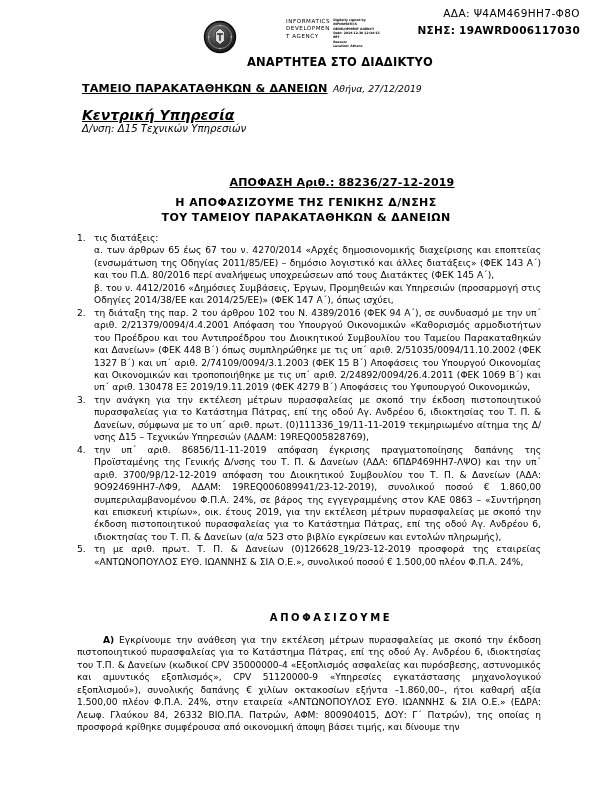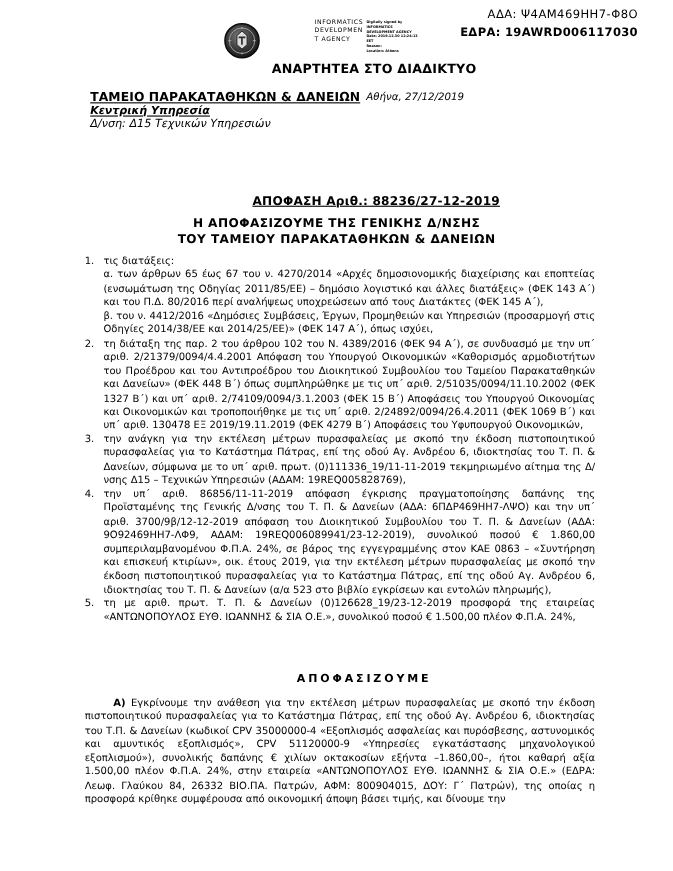--- a/index.html
+++ b/index.html
@@ -100,23 +100,23 @@
     font-weight: bold;
     font-style: normal;
     font-size: 11.2px;
     text-decoration: underline;
     letter-spacing: 0.1px;
     white-space: nowrap;
   }
   .hdr-left .l2 {
     font-weight: bold;
     font-style: italic;
-    font-size: 10px;
+    font-size: 14px;
     text-decoration: underline;
-    margin-top: 1px;
+    margin-top: 12px;
   }
   .hdr-left .l3 {
     font-style: italic;
     font-size: 10.2px;
     margin-top: 0;
   }
 
   .hdr-right {
     position: absolute;
     top: 83px;
@@ -226,21 +226,21 @@
     text-align: justify;
     text-justify: inter-word;
     text-indent: 26px;
   }
   .apof-body b { font-weight: bold; }
 </style>
 </head>
 <body>
 
 <div class="ada-line">ΑΔΑ: Ψ4ΑΜ469ΗΗ7-Φ8Ο</div>
-<div class="adam-line">ΕΔΡΑ: 19AWRD006117030</div>
+<div class="adam-line">ΝΣΗΣ: 19AWRD006117030</div>
 
 <div class="emblem">
   <svg width="34" height="34" viewBox="0 0 34 34" aria-hidden="true">
     <defs>
       <radialGradient id="embg" cx="42%" cy="38%" r="68%">
         <stop offset="0%" stop-color="#7d7d7d"></stop>
         <stop offset="55%" stop-color="#3a3a3a"></stop>
         <stop offset="100%" stop-color="#111111"></stop>
       </radialGradient>
     </defs>

